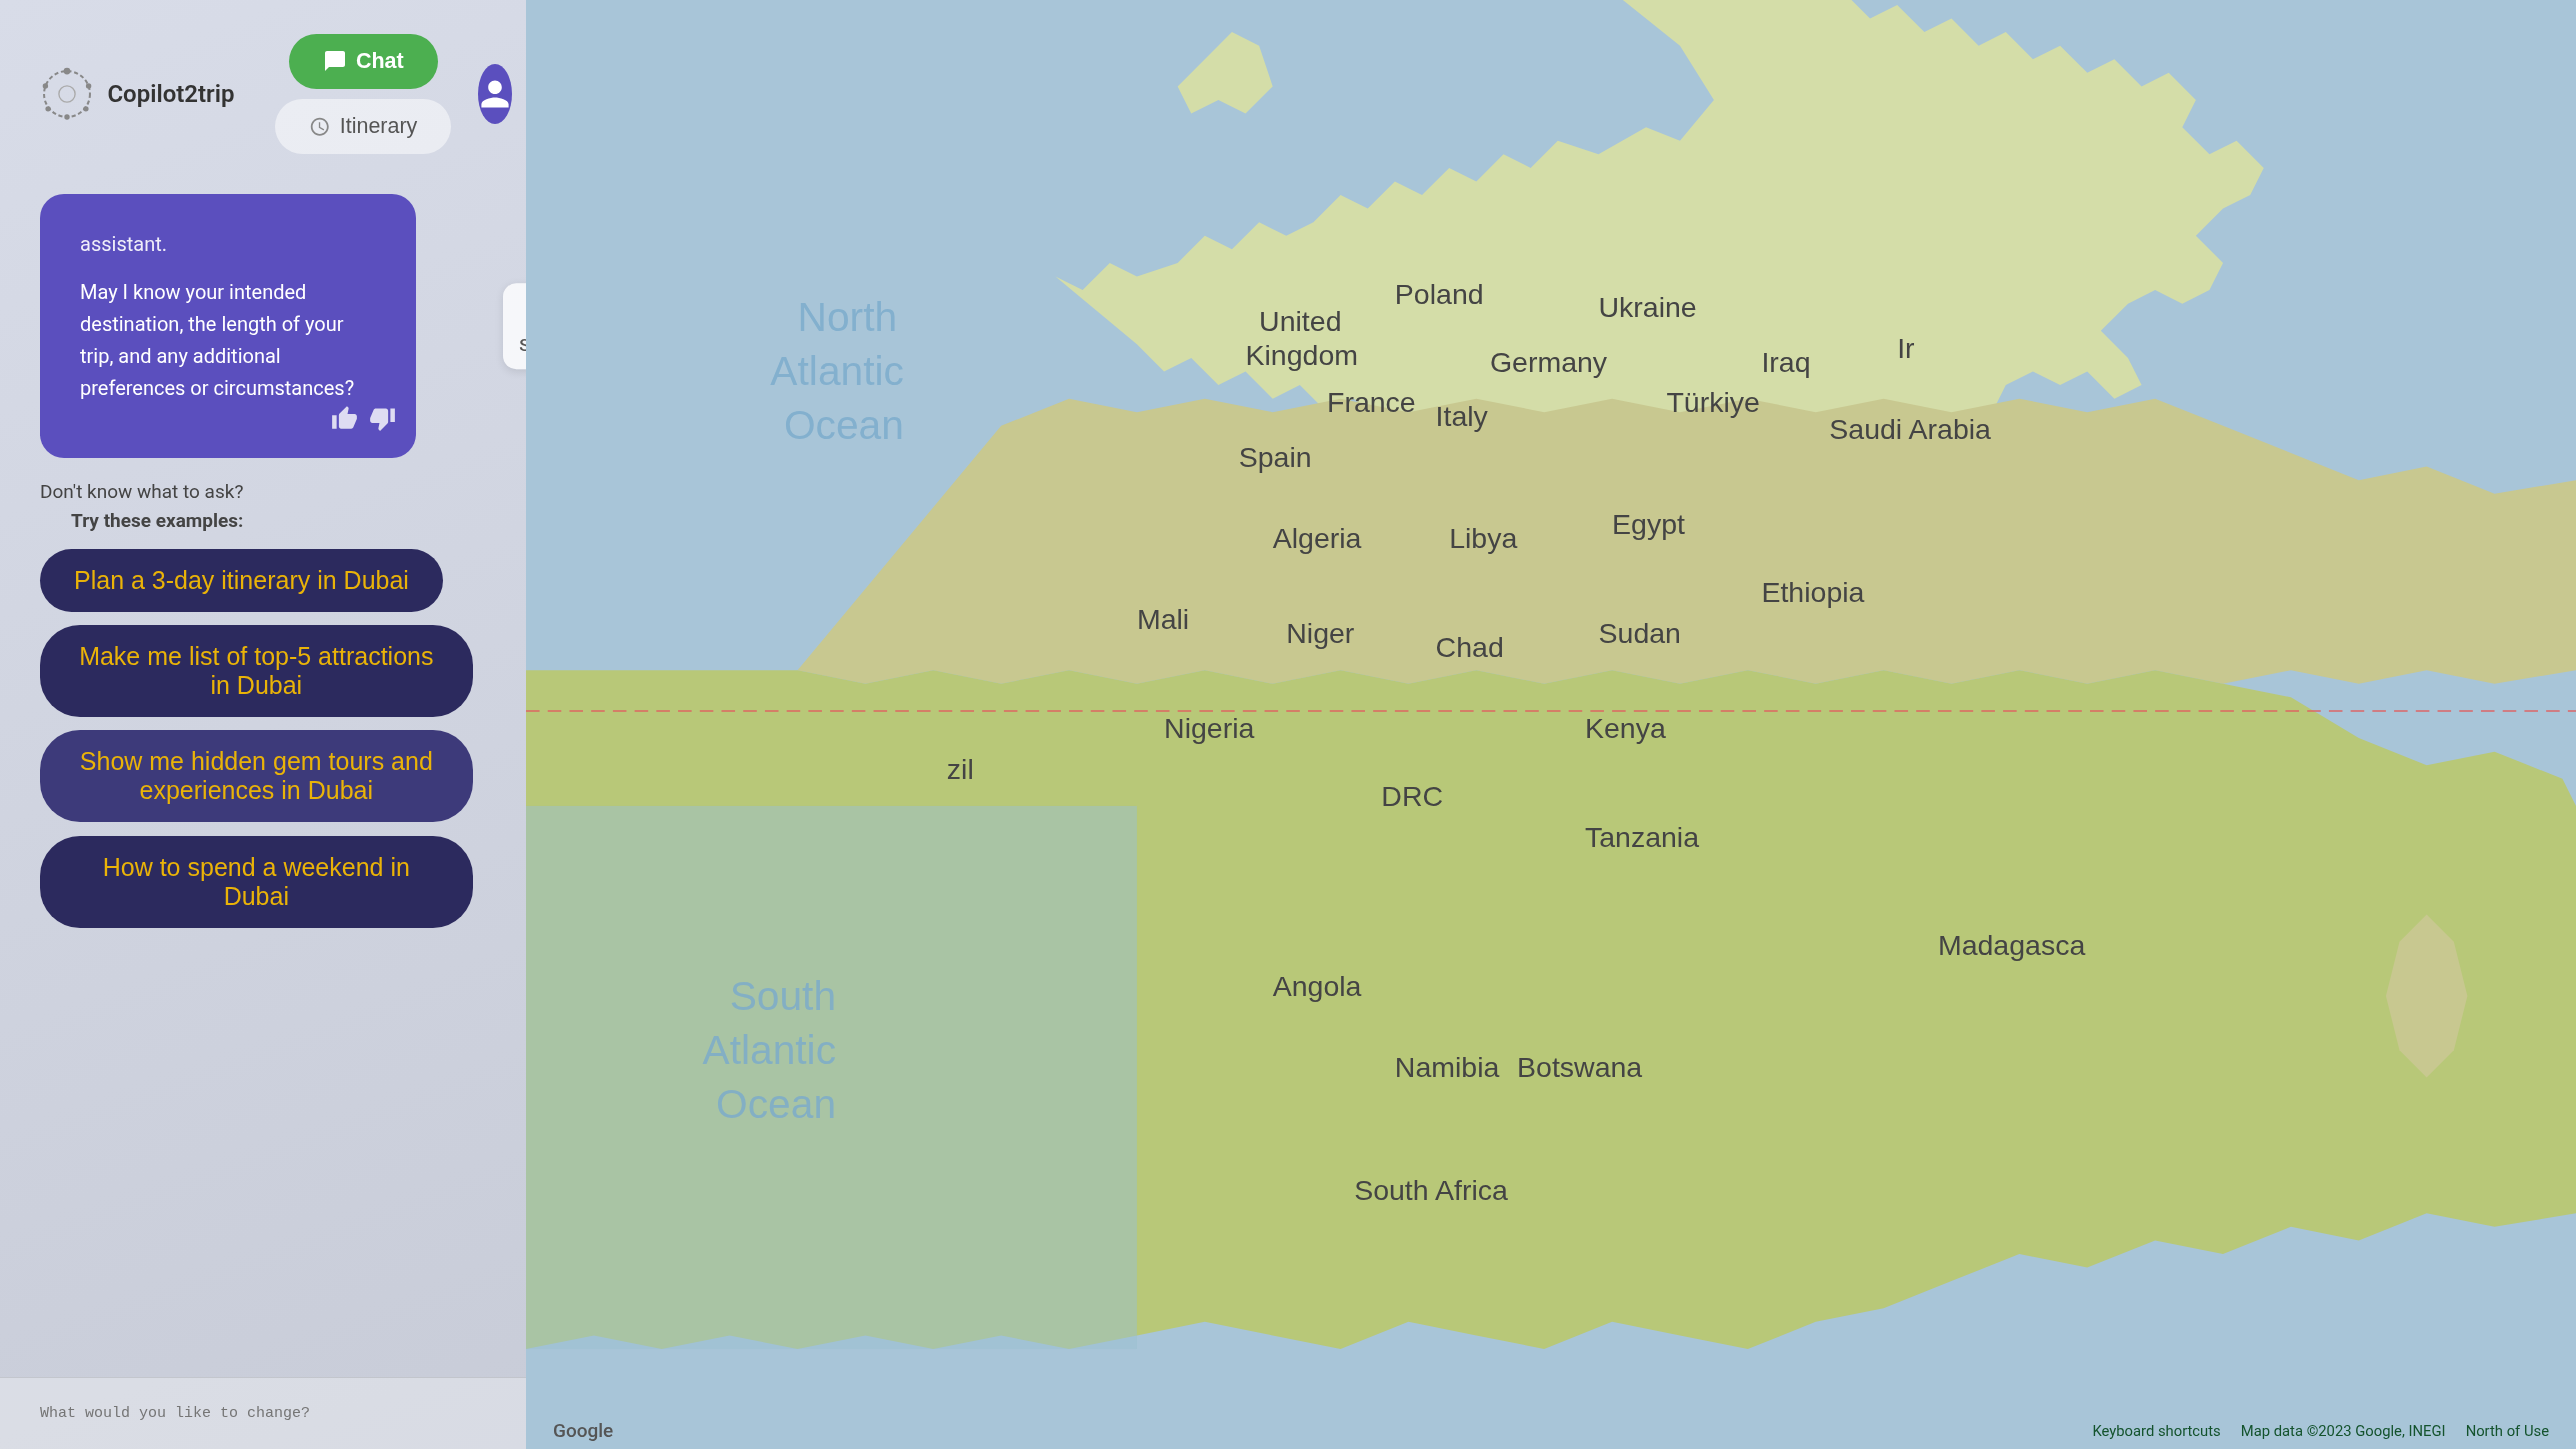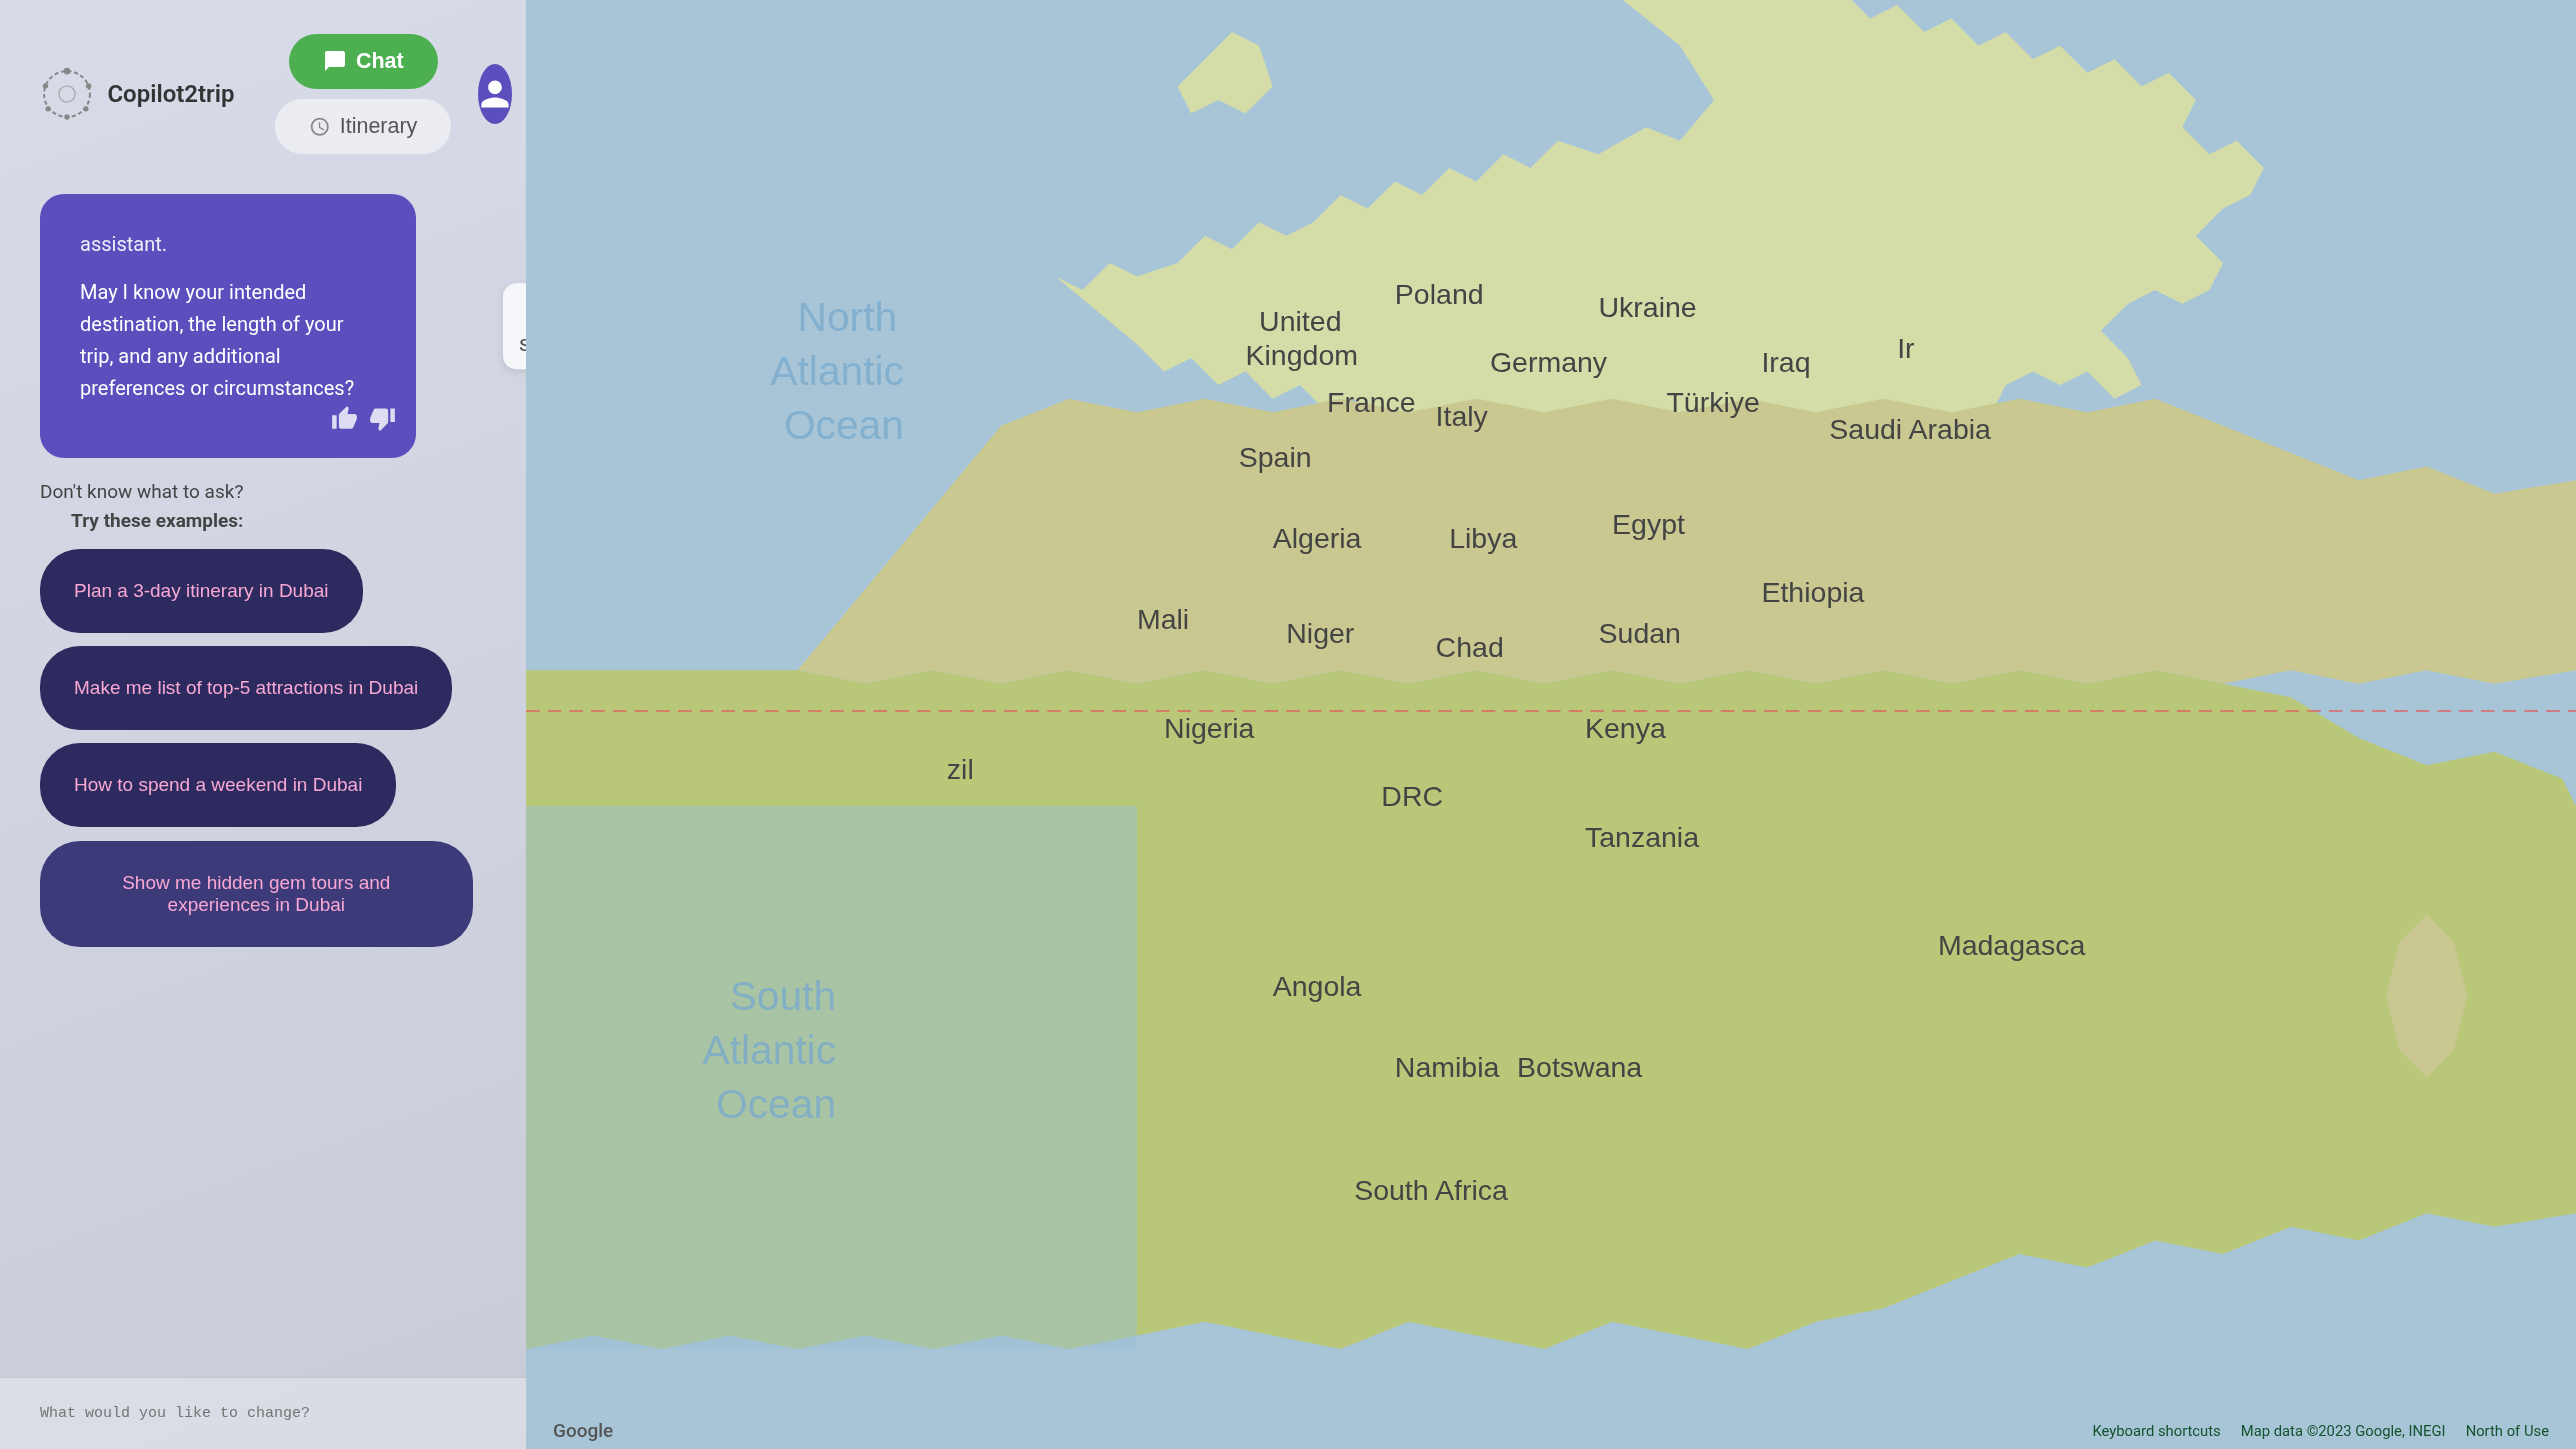--- a/index.html
+++ b/index.html
@@ -197,25 +197,25 @@
       color: #444;
       line-height: 1.5;
     }
 
     .suggestions-header .bold {
       font-weight: 700;
     }
 
     .suggestion-btn {
       background: #2C2A5E;
-      color: #f9a8d4;
+      color: #eab308;
       border: none;
       border-radius: 40px;
-      padding: 31px 34px;
-      font-size: 19px;
+      padding: 17px 34px;
+      font-size: 25px;
       cursor: pointer;
       text-align: center;
       max-width: 470px;
     }
 
     .suggestion-btn.last {
       background: #3D3A7A;
     }
 
     
@@ -362,25 +362,25 @@
       <div class="suggestions-header">
         <span>Don't know what to ask?</span><br>
         <span class="bold">Try these examples:</span>
       </div>
       <button class="suggestion-btn">
         <span>Plan a 3-day itinerary in Dubai</span>
       </button>
       <button class="suggestion-btn">
         <span>Make me list of top-5 attractions in Dubai</span>
       </button>
+      <button class="suggestion-btn last">
+        <span>Show me hidden gem tours and experiences in Dubai</span>
+      </button>
       <button class="suggestion-btn">
         <span>How to spend a weekend in Dubai</span>
-      </button>
-      <button class="suggestion-btn last">
-        <span>Show me hidden gem tours and experiences in Dubai</span>
       </button>
     </div>
 
   </div>
 
   <div class="input-area">
     <input type="text" class="input-field" placeholder="What would you like to change?" style="">
   </div>
 
 </div>

